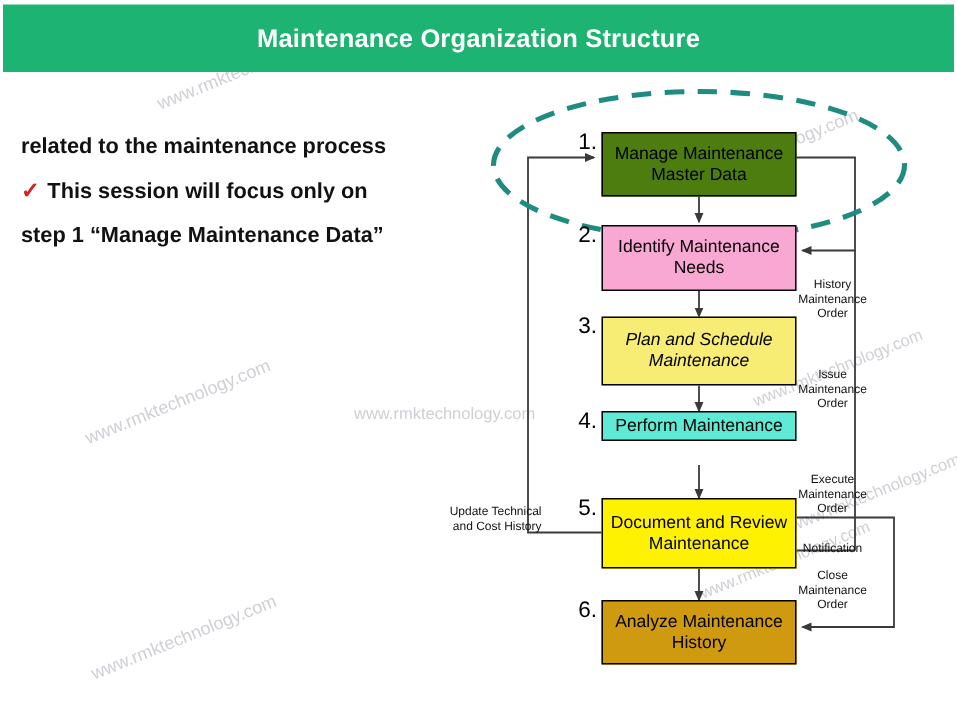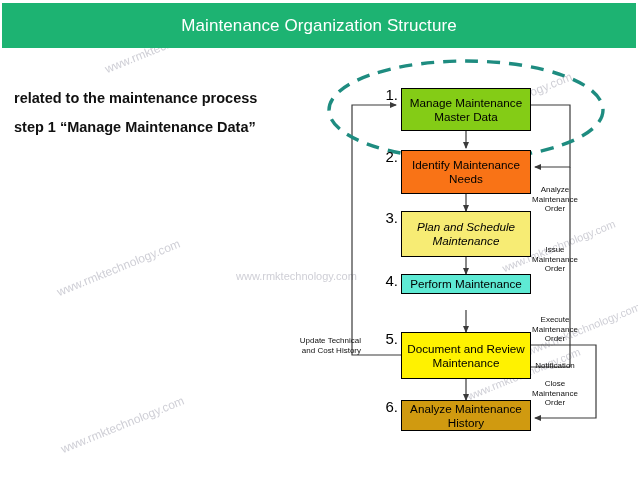--- a/index.html
+++ b/index.html
@@ -13,21 +13,21 @@
   #stage{position:absolute;left:0;top:0;width:638px;height:479px;overflow:hidden;}
 
   
   .header-band{
     position:absolute;left:2px;top:3px;width:634px;height:45px;
     background:#1DB372;
   }
   .header-title{
     position:absolute;left:0;top:0;width:634px;height:45px;
     display:flex;align-items:center;justify-content:center;
-    color:#ffffff;font-size:17px;font-weight:normal;letter-spacing:.1px;
+    color:#ffffff;font-size:17px;font-weight:bold;letter-spacing:.1px;
   }
 
   
   .wm{
     position:absolute;color:#cfcfd6;font-size:12px;white-space:nowrap;
     pointer-events:none;user-select:none;font-family:"Liberation Sans",sans-serif;
   }
   .wm.rot{transform:rotate(-22deg);transform-origin:left bottom;}
 
   
@@ -67,20 +67,21 @@
       <div class="wm rot" style="left: 470px; top: 390px; font-size: 11px; color: rgb(207, 207, 214);">www.rmktechnology.com</div>
       <div class="wm rot" style="left: 530px; top: 345px; font-size: 11px; color: rgb(207, 207, 214);">www.rmktechnology.com</div>
     </div>
 
   <div class="header-band">
     <div class="header-title">Maintenance Organization Structure</div>
   </div>
 
   <div class="bullets">
     <span class="b-line"><span>related to the maintenance process</span></span>
+    <span class="b-line"><span class="chk">✓</span><span>This session will focus only on</span></span>
     <span class="b-line"><span>step 1 “Manage Maintenance Data”</span></span>
   </div>
 
   <svg class="lines" viewBox="0 0 638 479">
     <defs>
       <marker id="ah" markerWidth="7" markerHeight="7" refX="6" refY="3" orient="auto" markerUnits="userSpaceOnUse">
         <path d="M0,0 L7,3 L0,6 z" fill="#3a3a3a"></path>
       </marker>
     </defs>
     <g stroke="#3a3a3a" stroke-width="1.2" fill="none">
@@ -100,38 +101,38 @@
 
       <path d="M531,345 L596,345 L596,418 L535,418" marker-end="url(#ah)"></path>
     </g>
   </svg>
 
   <svg class="lines" viewBox="0 0 638 479">
     <ellipse cx="466" cy="110" rx="137" ry="49" fill="none" stroke="#1E8C80" stroke-width="3.4" stroke-dasharray="13 9" stroke-linecap="butt"></ellipse>
   </svg>
 
   <div class="fnum" style="left:374px;top:86px;width:24px;">1.</div>
-  <div class="fbox" style="left:401px;top:88px;width:130px;height:43px;background:#84cc16;">Manage Maintenance Master Data</div>
+  <div class="fbox" style="left:401px;top:88px;width:130px;height:43px;background:#4d7c0f;">Manage Maintenance Master Data</div>
 
   <div class="fnum" style="left:374px;top:148px;width:24px;">2.</div>
-  <div class="fbox" style="left:401px;top:150px;width:130px;height:44px;background:#f97316;">Identify Maintenance Needs</div>
+  <div class="fbox" style="left:401px;top:150px;width:130px;height:44px;background:#f9a8d4;">Identify Maintenance Needs</div>
 
   <div class="fnum" style="left:374px;top:209px;width:24px;">3.</div>
   <div class="fbox" style="left:401px;top:211px;width:130px;height:46px;background:#F7EC74;font-style:italic;">Plan and Schedule Maintenance</div>
 
   <div class="fnum" style="left:374px;top:272px;width:24px;">4.</div>
   <div class="fbox" style="left:401px;top:274px;width:130px;height:20px;background:#5eead4;">Perform Maintenance</div>
 
   <div class="fnum" style="left:374px;top:330px;width:24px;">5.</div>
   <div class="fbox" style="left:401px;top:332px;width:130px;height:47px;background:#FFF200;">Document and Review Maintenance</div>
 
   <div class="fnum" style="left:374px;top:398px;width:24px;">6.</div>
-  <div class="fbox" style="left:401px;top:400px;width:130px;height:31px;background:#D09A10;">Analyze Maintenance History</div>
+  <div class="fbox" style="left:401px;top:400px;width:130px;height:43px;background:#D09A10;">Analyze Maintenance History</div>
 
-  <div class="anno" style="left:524px;top:185px;width:62px;">Analyze
+  <div class="anno" style="left:524px;top:185px;width:62px;">History
 Maintenance
 Order</div>
   <div class="anno" style="left:524px;top:245px;width:62px;">Issue
 Maintenance
 Order</div>
   <div class="anno" style="left:524px;top:315px;width:62px;">Execute
 Maintenance
 Order</div>
   <div class="anno" style="left:524px;top:361px;width:62px;">Notification</div>
   <div class="anno" style="left:524px;top:379px;width:62px;">Close

